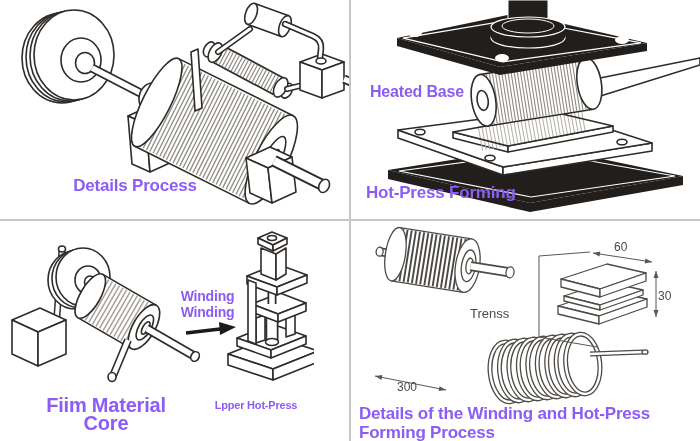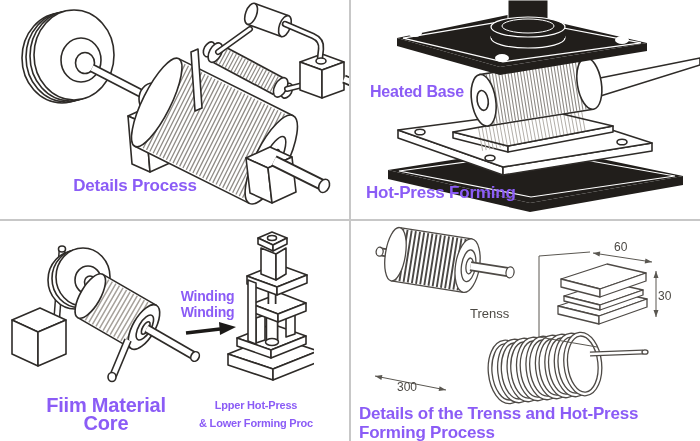--- a/index.html
+++ b/index.html
@@ -289,21 +289,20 @@
     <div class="lbl center" style="left:155px;top:68px;width:105px;font-size:14px;line-height:16px">
       <span>Winding</span>
       <span>Winding</span>
     </div>
     <div class="lbl center" style="left:30px;top:176px;width:152px;font-size:20px;line-height:18px">
       <span>Fiim Material</span>
       <span>Core</span>
     </div>
     <div class="lbl center" style="left:171px;top:176px;width:170px;font-size:11px;line-height:18px">
       <span>Lpper Hot-Press</span>
-      <span>&amp; Lower Forming Proc</span>
     </div>
   </div>
 
   <div class="quad" style="left:350px;top:220px;width:350px;height:221px">
     <svg width="350" height="221" viewBox="0 0 350 221">
 
       <g>
         <path class="ink2" stroke-width="8.5" d="M 102,70 L 55,74 Q 44,75 45,82 Q 46,89 56,88 L 90,86 Q 100,86 101,94 Q 102,101 92,102 L 53,104 Q 43,105 44,112 Q 45,119 55,118 L 89,116 Q 99,116 100,124 Q 101,131 91,132 L 52,134 Q 42,135 43,142 Q 44,149 54,148 L 100,146 L 162,168"></path>
         <path d="M 102,70 L 55,74 Q 44,75 45,82 Q 46,89 56,88 L 90,86 Q 100,86 101,94 Q 102,101 92,102 L 53,104 Q 43,105 44,112 Q 45,119 55,118 L 89,116 Q 99,116 100,124 Q 101,131 91,132 L 52,134 Q 42,135 43,142 Q 44,149 54,148 L 100,146 L 162,168" stroke="#ffffff" stroke-width="5.5" fill="none" stroke-linecap="round" stroke-linejoin="round"></path>
       </g>
@@ -381,20 +380,20 @@
         <line class="dimln" x1="25" y1="156" x2="96" y2="170"></line>
         <polygon class="dimhd" points="25,156 31.4,159.9 32.4,155"></polygon>
         <polygon class="dimhd" points="96,170 88.6,171.1 89.6,166.2"></polygon>
       </g>
     </svg>
     <span class="dim" style="left:120px;top:86px;font-size:13px">Trenss</span>
     <span class="dim" style="left:47px;top:160px;font-size:12px">300</span>
     <span class="dim" style="left:264px;top:20px;font-size:12px">60</span>
     <span class="dim" style="left:308px;top:69px;font-size:12px">30</span>
     <div class="lbl" style="left:9px;top:184px;font-size:17px;line-height:19px">
-      <span>Details of the Trenss and Hot-Press</span>
+      <span>Details of the Winding and Hot-Press</span>
       <span>Forming Process</span>
     </div>
   </div>
 
   <div class="divider-h"></div>
   <div class="divider-v"></div>
 </div>
 
 </body></html>

